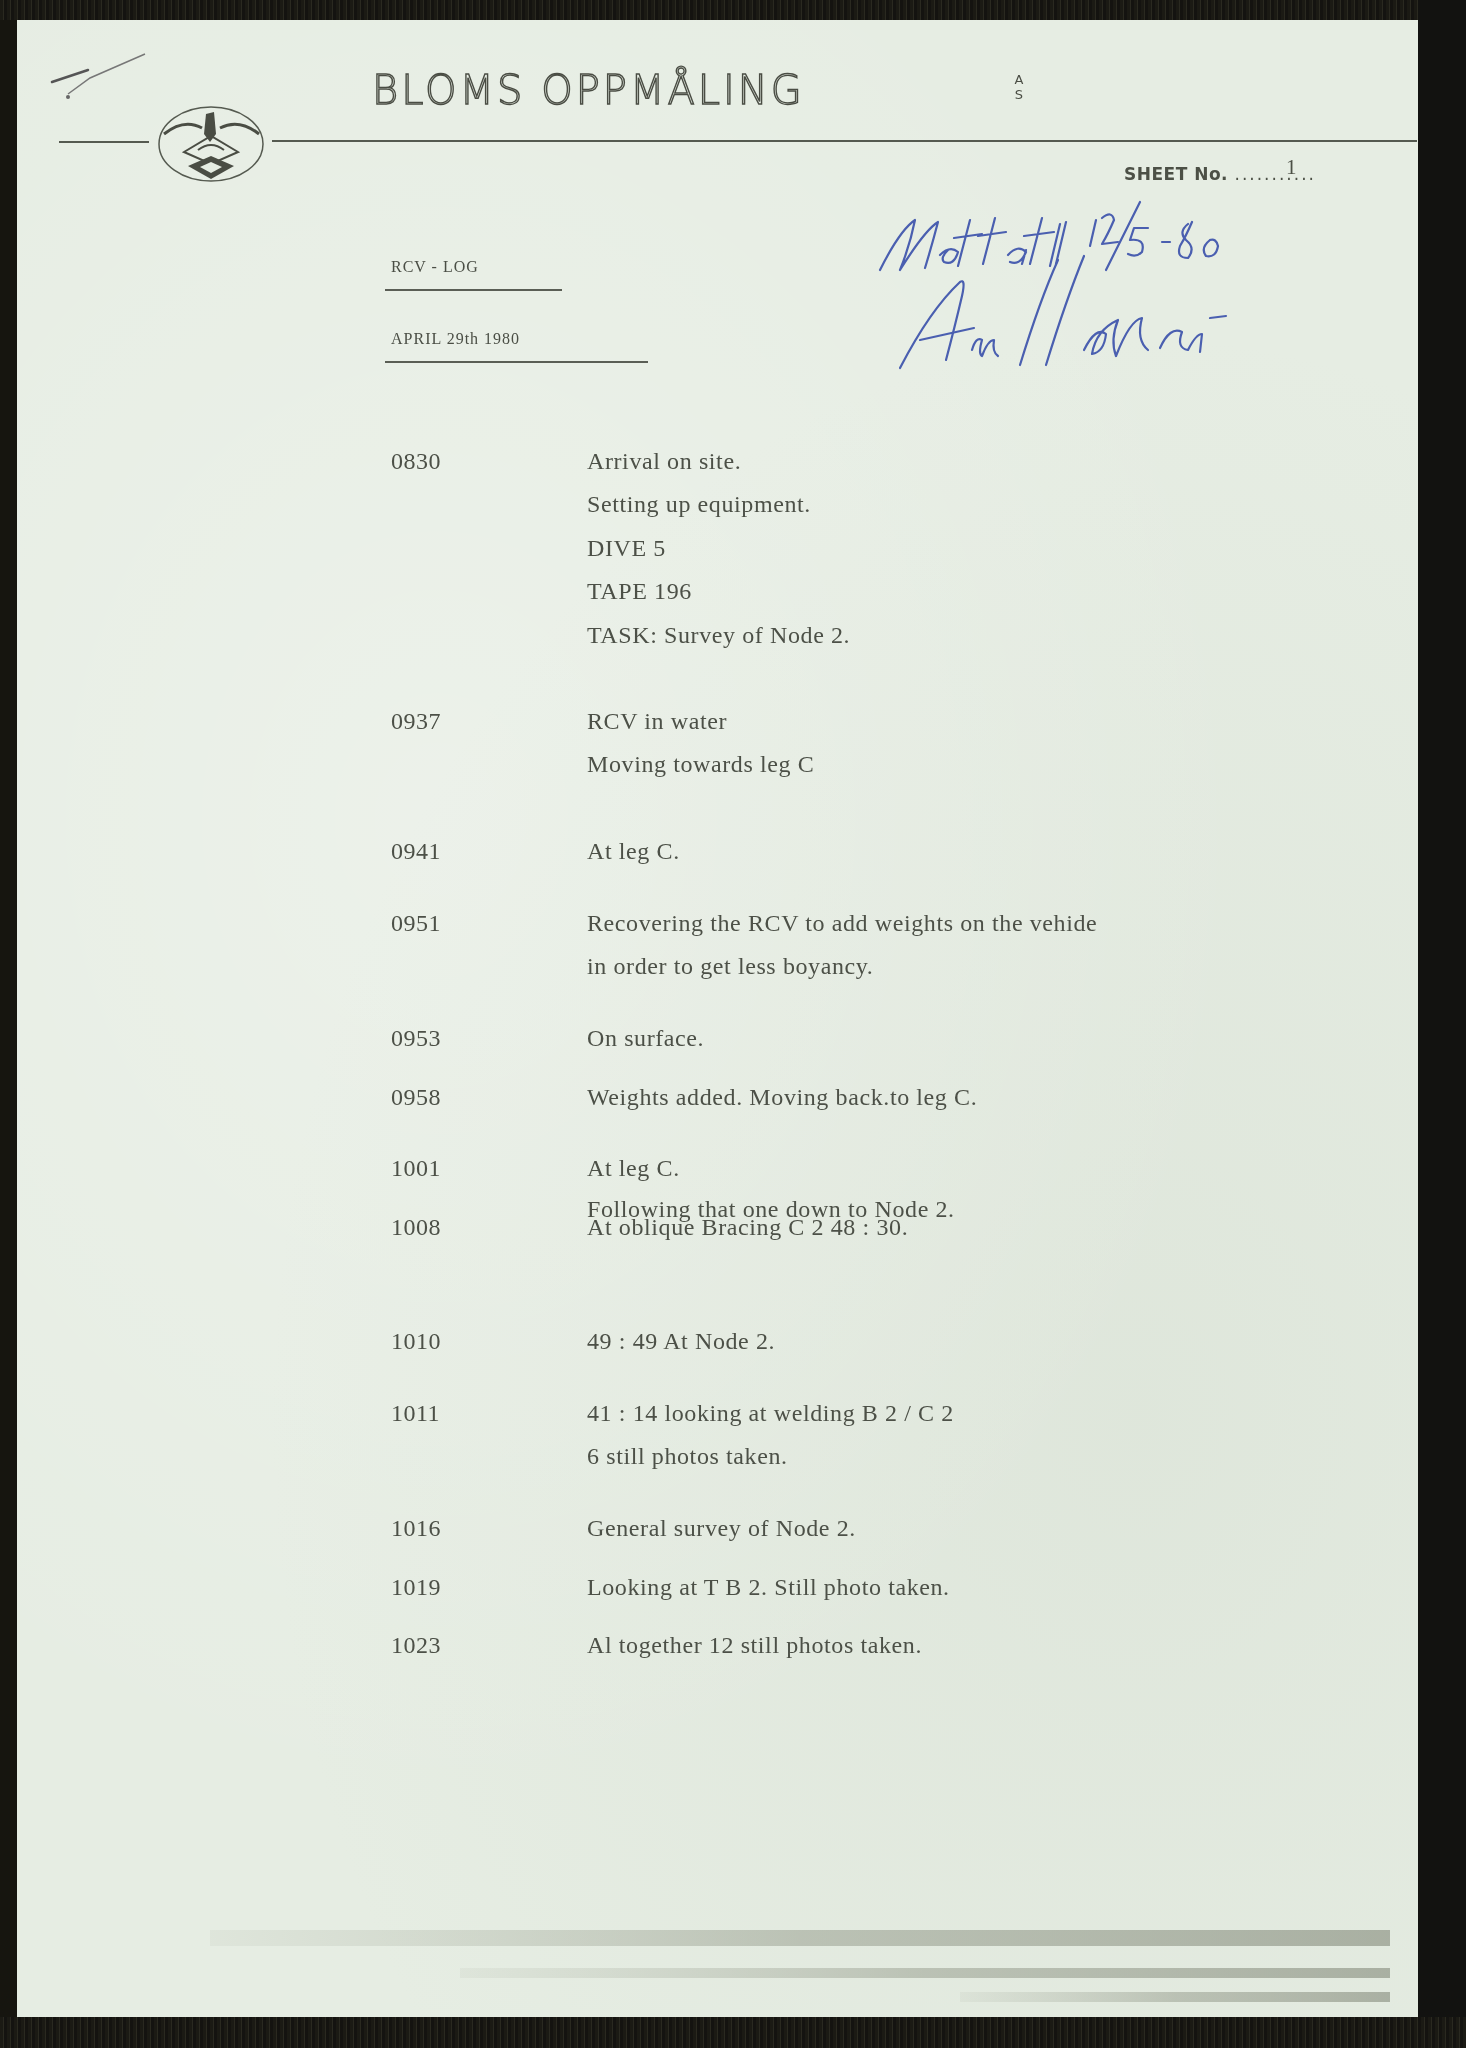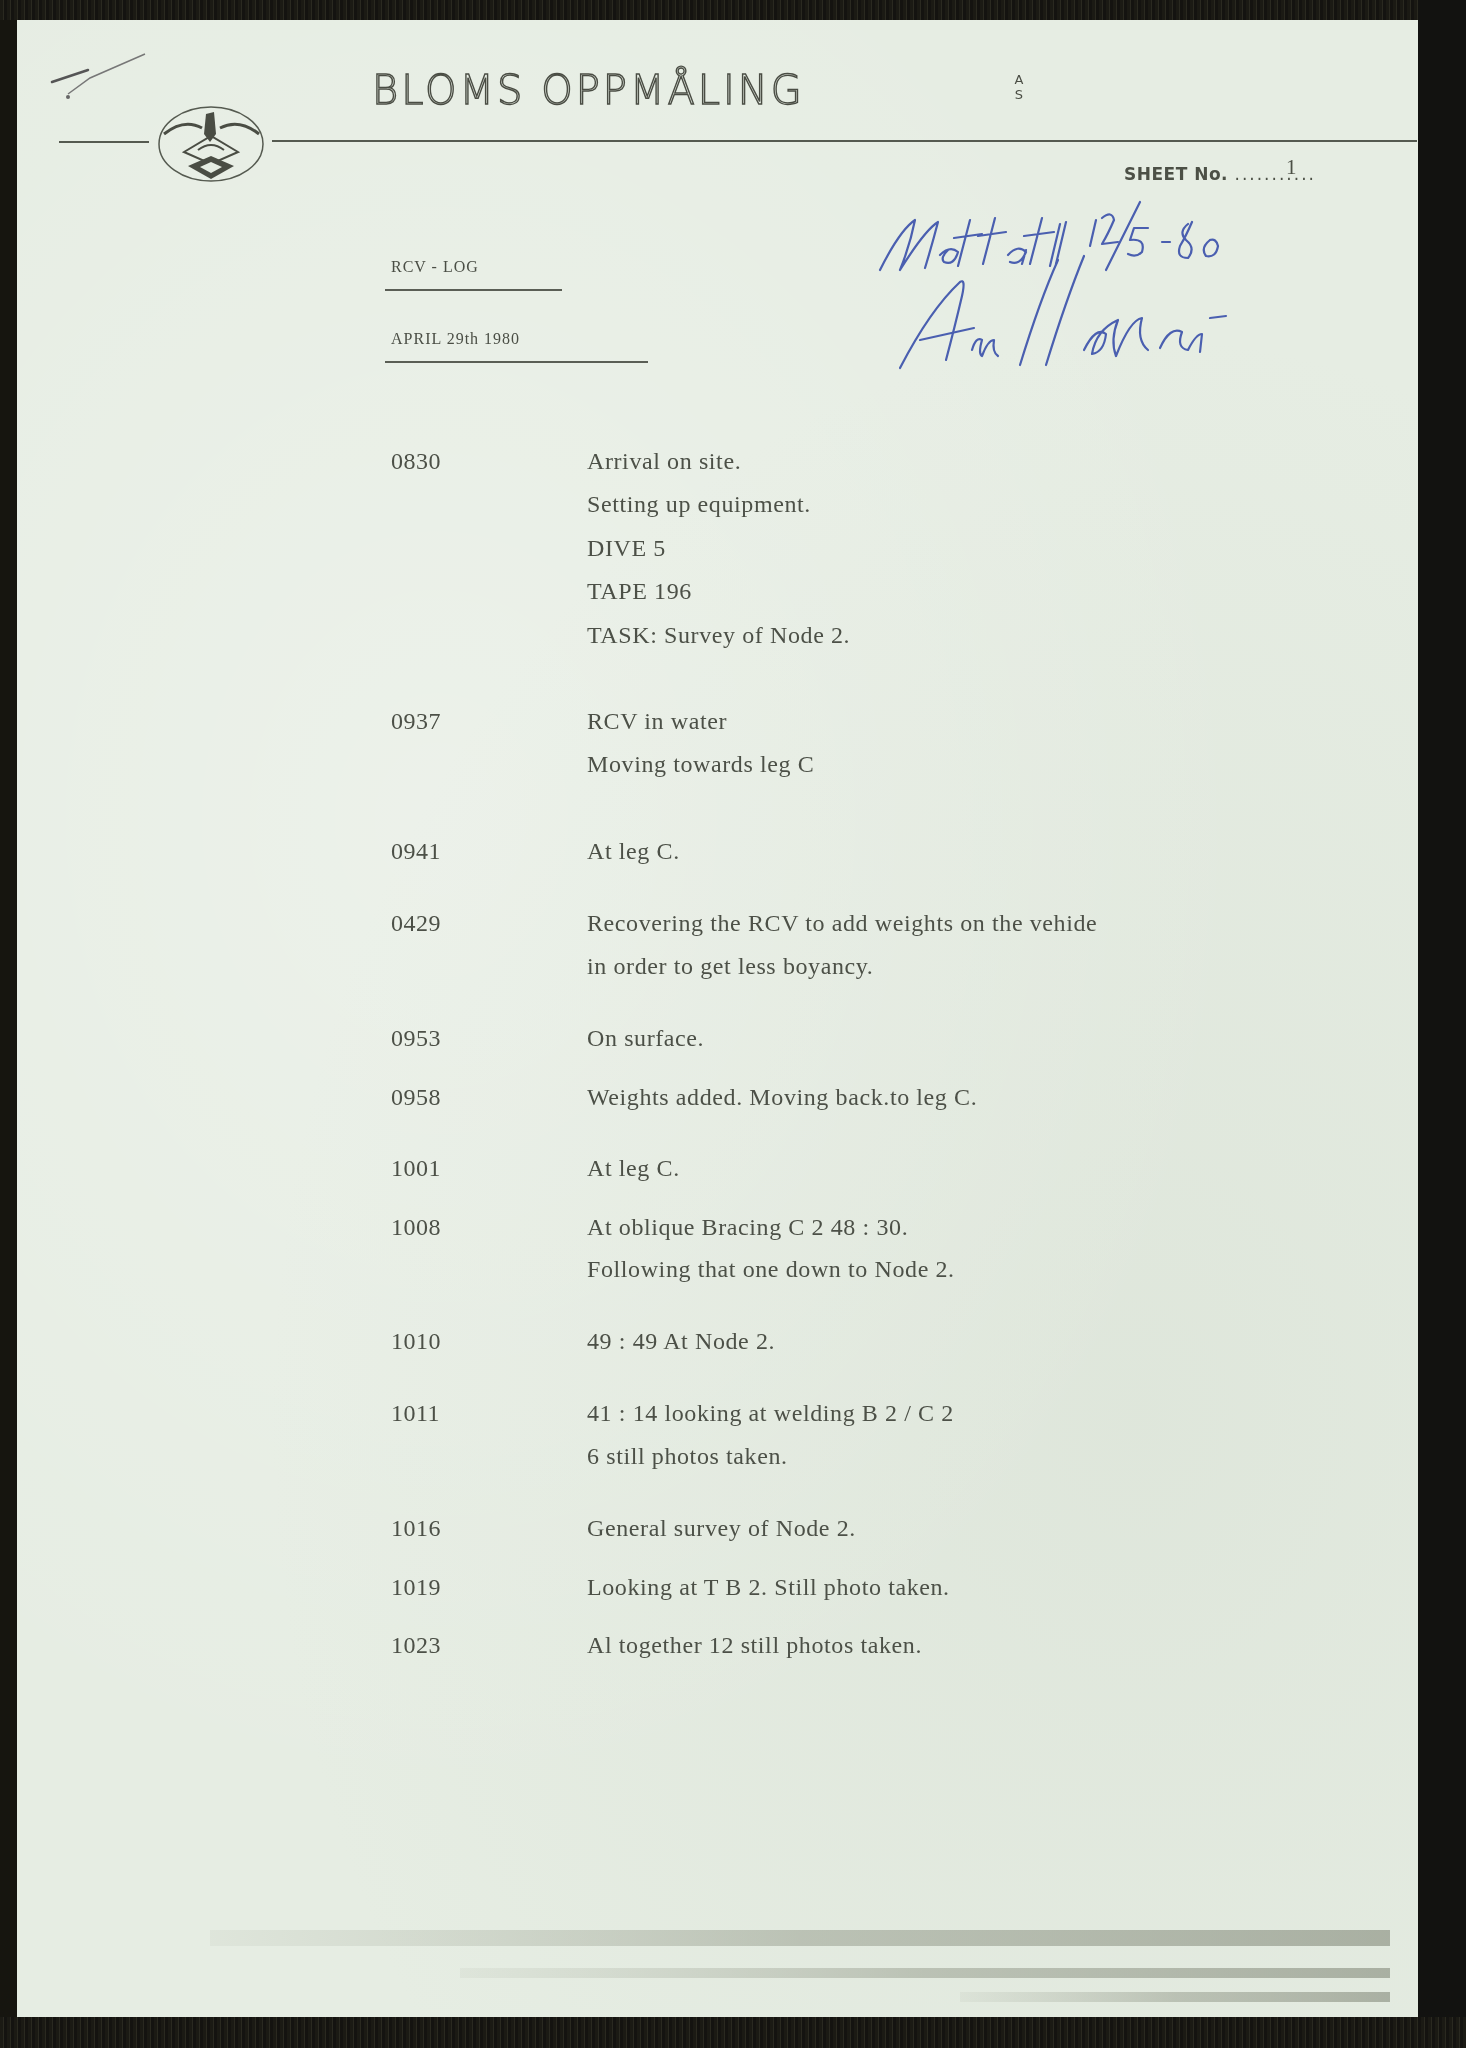--- a/index.html
+++ b/index.html
@@ -186,21 +186,21 @@
     <div class="line" style="top:708px">RCV in water</div>
     <div class="line" style="top:751px">Moving towards leg C</div>
   </div>
 
   <div class="entry">
     <div class="time" style="top:838px">0941</div>
     <div class="line" style="top:838px">At leg C.</div>
   </div>
 
   <div class="entry">
-    <div class="time" style="top:910px">0429</div>
+    <div class="time" style="top:910px">0951</div>
     <div class="line" style="top:910px">Recovering the RCV to add weights on the vehide</div>
     <div class="line" style="top:953px">in order to get less boyancy.</div>
   </div>
 
   <div class="entry">
     <div class="time" style="top:1025px">0953</div>
     <div class="line" style="top:1025px">On surface.</div>
   </div>
 
   <div class="entry">
@@ -209,21 +209,21 @@
   </div>
 
   <div class="entry">
     <div class="time" style="top:1155px">1001</div>
     <div class="line" style="top:1155px">At leg C.</div>
   </div>
 
   <div class="entry">
     <div class="time" style="top:1214px">1008</div>
     <div class="line" style="top:1214px">At oblique Bracing C 2 48  : 30.</div>
-    <div class="line" style="top:1256px">Following that one down to Node 2.</div>
+    <div class="line" style="top:1196px">Following that one down to Node 2.</div>
   </div>
 
   <div class="entry">
     <div class="time" style="top:1328px">1010</div>
     <div class="line" style="top:1328px">49  : 49   At Node 2.</div>
   </div>
 
   <div class="entry">
     <div class="time" style="top:1400px">1011</div>
     <div class="line" style="top:1400px">41  : 14 looking at welding B 2 / C 2</div>

